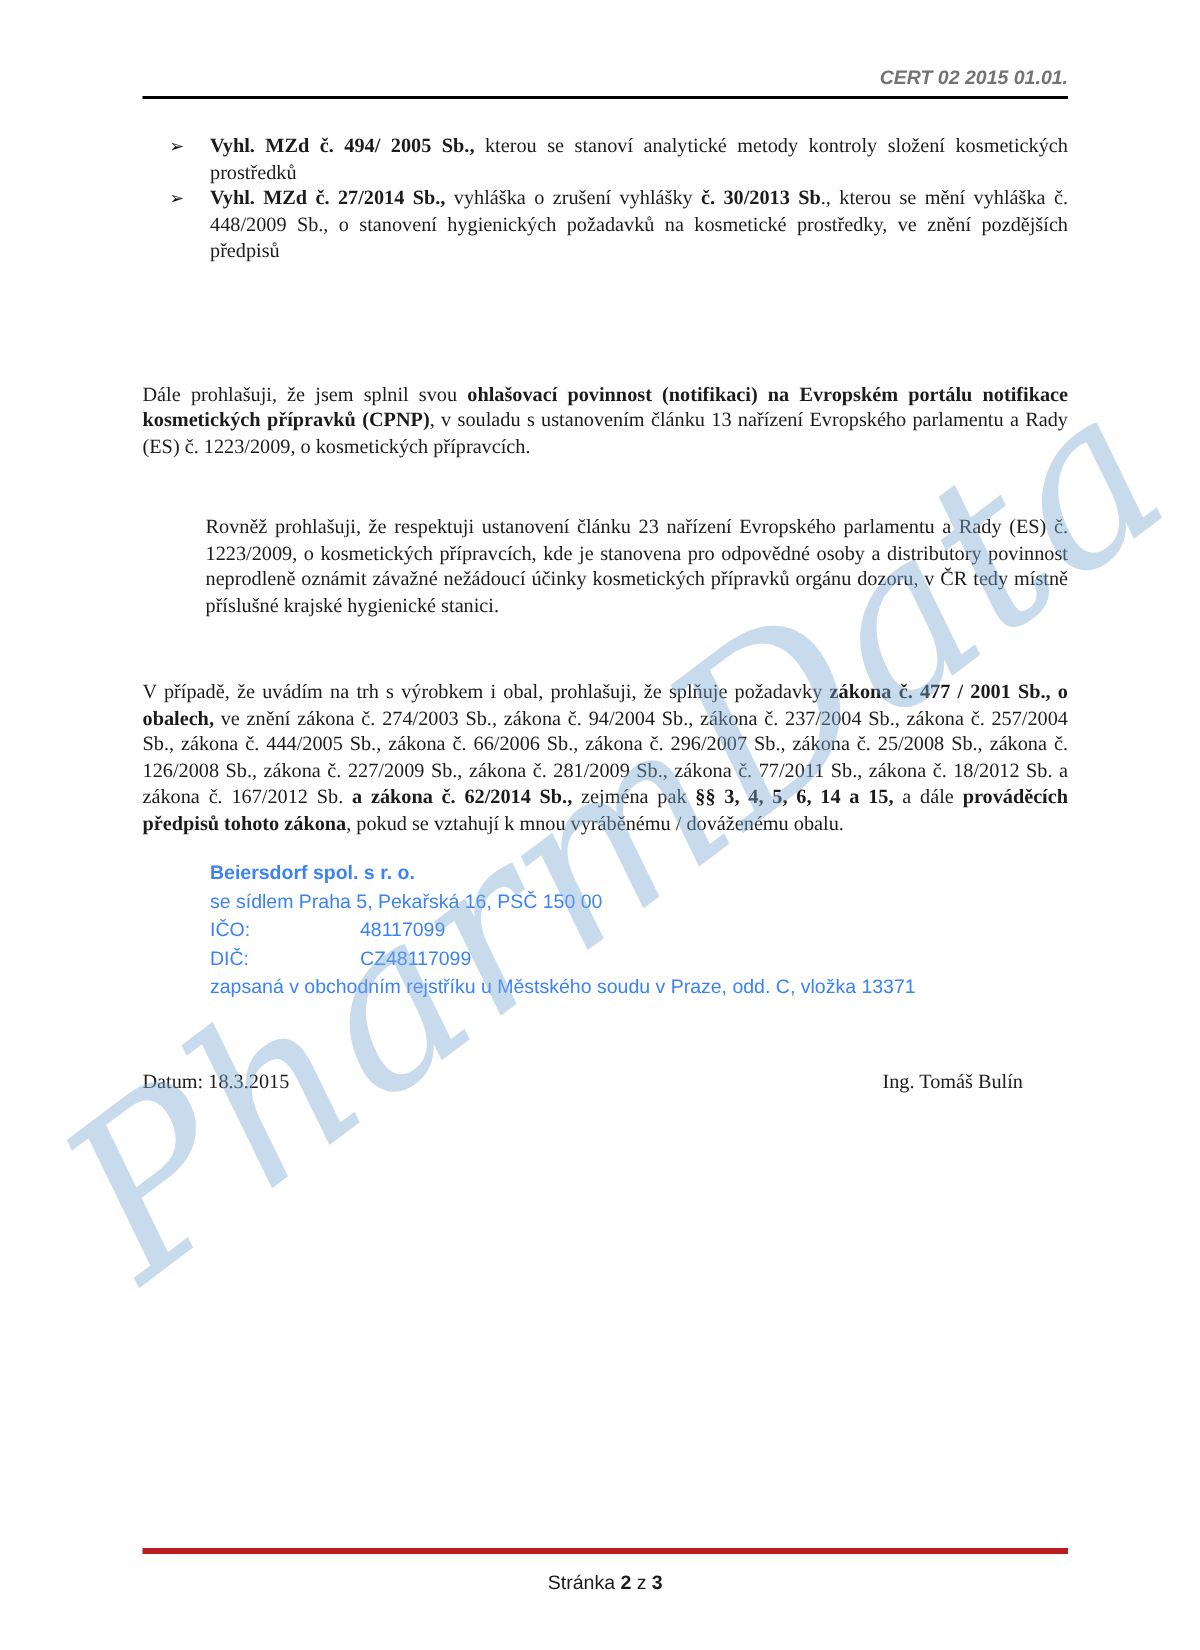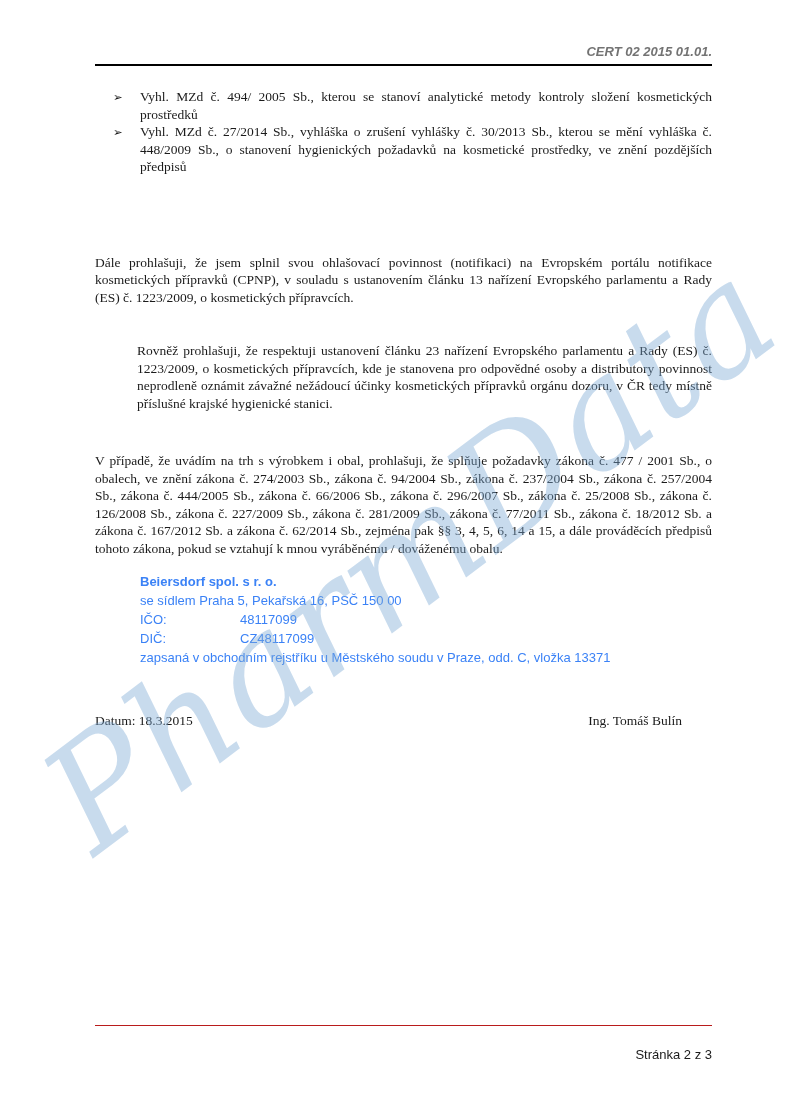--- a/index.html
+++ b/index.html
@@ -34,40 +34,40 @@
     font-size:11.5px; padding-top:2px; color:#111;
   }
   .li-text, .para {
     text-align:justify;
     font-size:13.5px; line-height:17.5px;
   }
   .li-text { flex:1; }
   .para-1 { margin-top:78px; }
   .para-2 { margin-top:36px;margin-left:42px; }
   .para-3 { margin-top:40px; }
-  .rich b, .rich .seg-b { font-weight:normal; }
+  .rich b, .rich .seg-b { font-weight:bold; }
   
   .sig-label { margin-top:30px; font-weight:bold; font-size:13.5px; }
   .sig-block {
     font-family:"Liberation Sans", sans-serif;
     font-size:13px; line-height:19px;
     margin-left:45px; margin-top:15px; color:#3b82f6;
   }
   .company { font-weight:bold; }
   .id-row { display:flex;gap:48px; }
   .id-label { width:52px; flex:none; }
   
   .date-row { display:flex; margin-top:46px; font-weight:normal; font-size:13.5px; }
   .signer { margin-left:auto; margin-right:30px; }
   
   .footer {
     position:absolute; left:95px; width:617px; bottom:38px;
-    border-top:1px solid #b91c1c;
-    padding-top:21px;
-    text-align:right;
+    border-top:4px solid #b91c1c;
+    padding-top:11px;
+    text-align:center;
     font-family:"Liberation Sans", sans-serif;
     font-size:13px;
     z-index:1;
   }
   
   .watermark {
     position:absolute;
     left:-30px; top:470px;
     width:880px;
     text-align:center;

